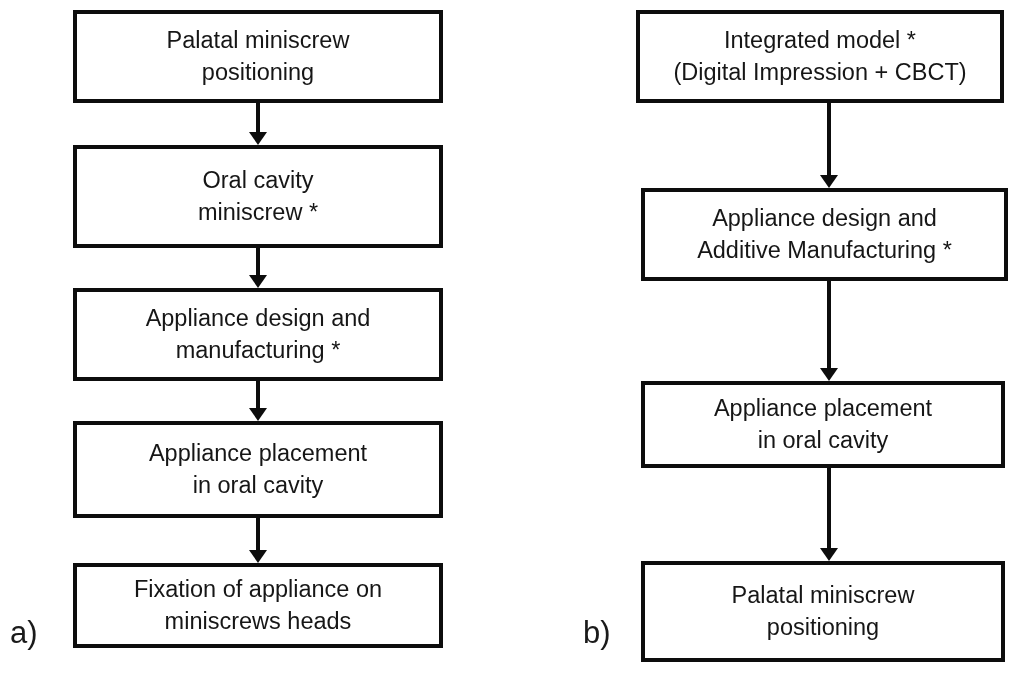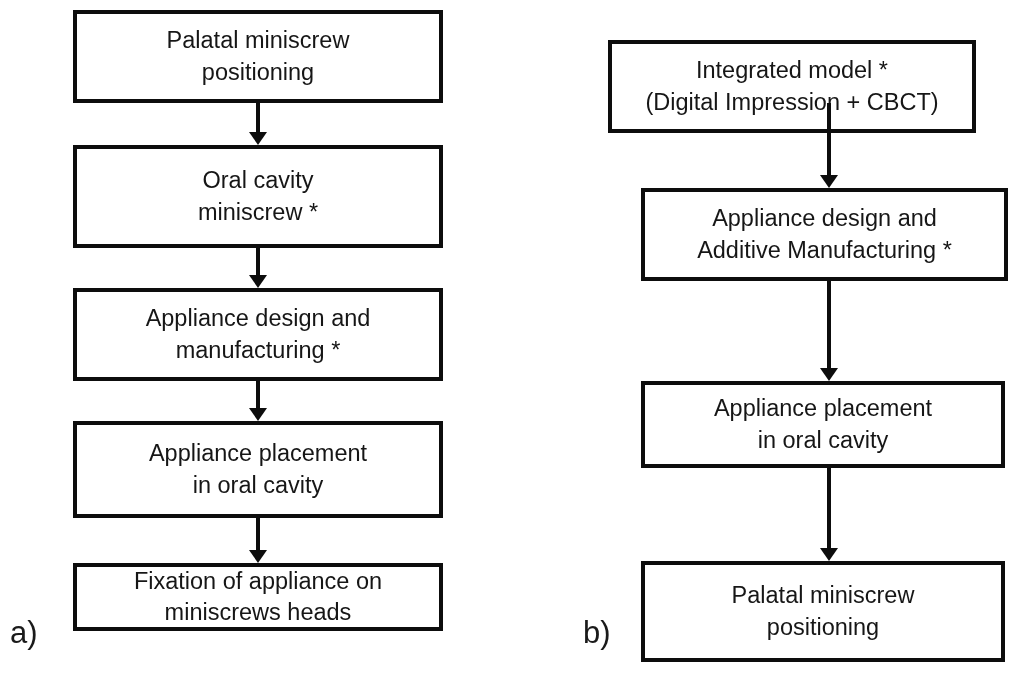--- a/index.html
+++ b/index.html
@@ -102,29 +102,29 @@
     </div>
 
     <div class="flow-box" style="left:73px; top:421px; width:370px; height:97px;">Appliance placement
 in oral cavity</div>
 
     <div class="arrow" style="left:258px; top:518px; height:45px;">
       <div class="shaft" style="height:32px;"></div>
       <div class="head"></div>
     </div>
 
-    <div class="flow-box" style="left:73px; top:563px; width:370px; height:68px;">Fixation of appliance on
+    <div class="flow-box" style="left:73px; top:563px; width:370px; height:85px;">Fixation of appliance on
 miniscrews heads</div>
   </div>
 
   <div>
 
     <div class="panel-label" id="label-b">b)</div>
 
-    <div class="flow-box" style="left:608px; top:10px; width:368px; height:93px;margin-top:30px;">Integrated model  *
+    <div class="flow-box" style="left:636px; top:10px; width:368px; height:93px;">Integrated model  *
 (Digital Impression + CBCT)</div>
 
     <div class="arrow" style="left:829px; top:103px; height:85px;">
       <div class="shaft" style="height:72px;"></div>
       <div class="head"></div>
     </div>
 
     <div class="flow-box" style="left:641px; top:188px; width:367px; height:93px;">Appliance design and
 Additive Manufacturing *</div>
 

